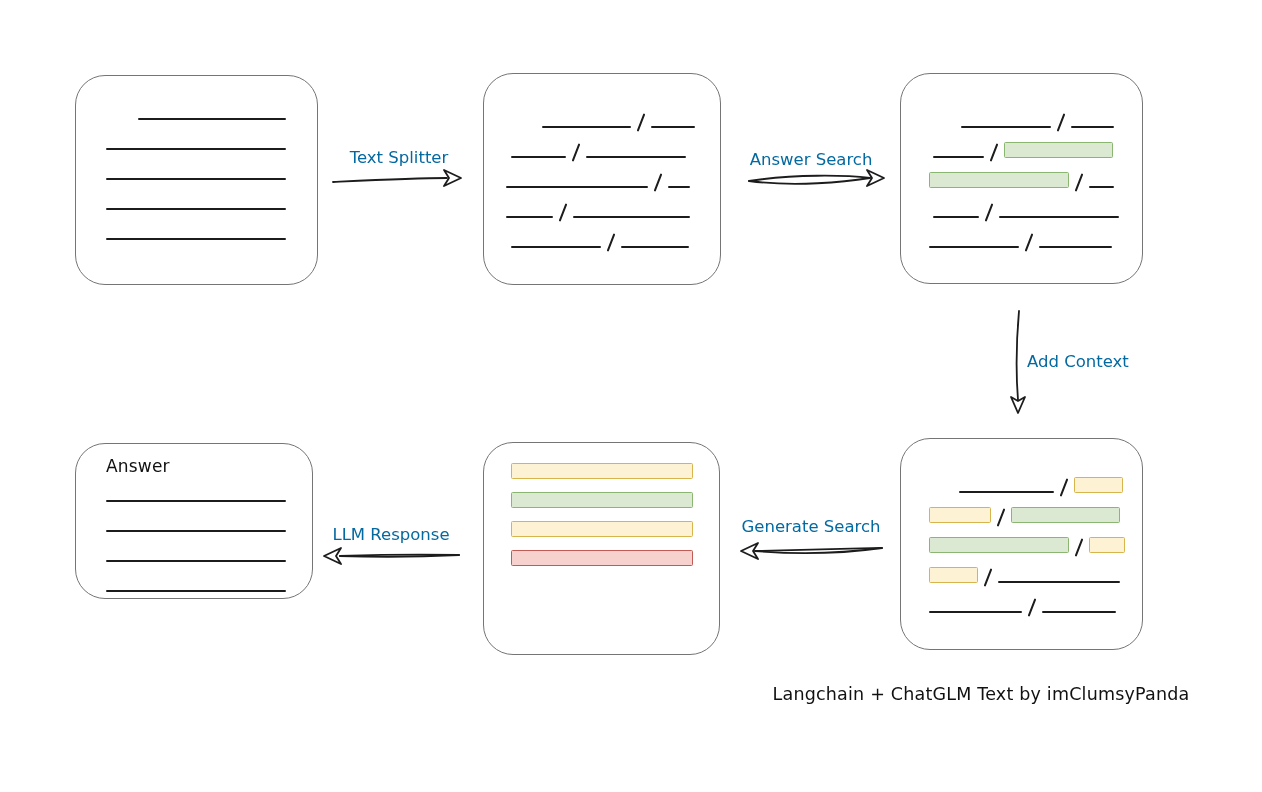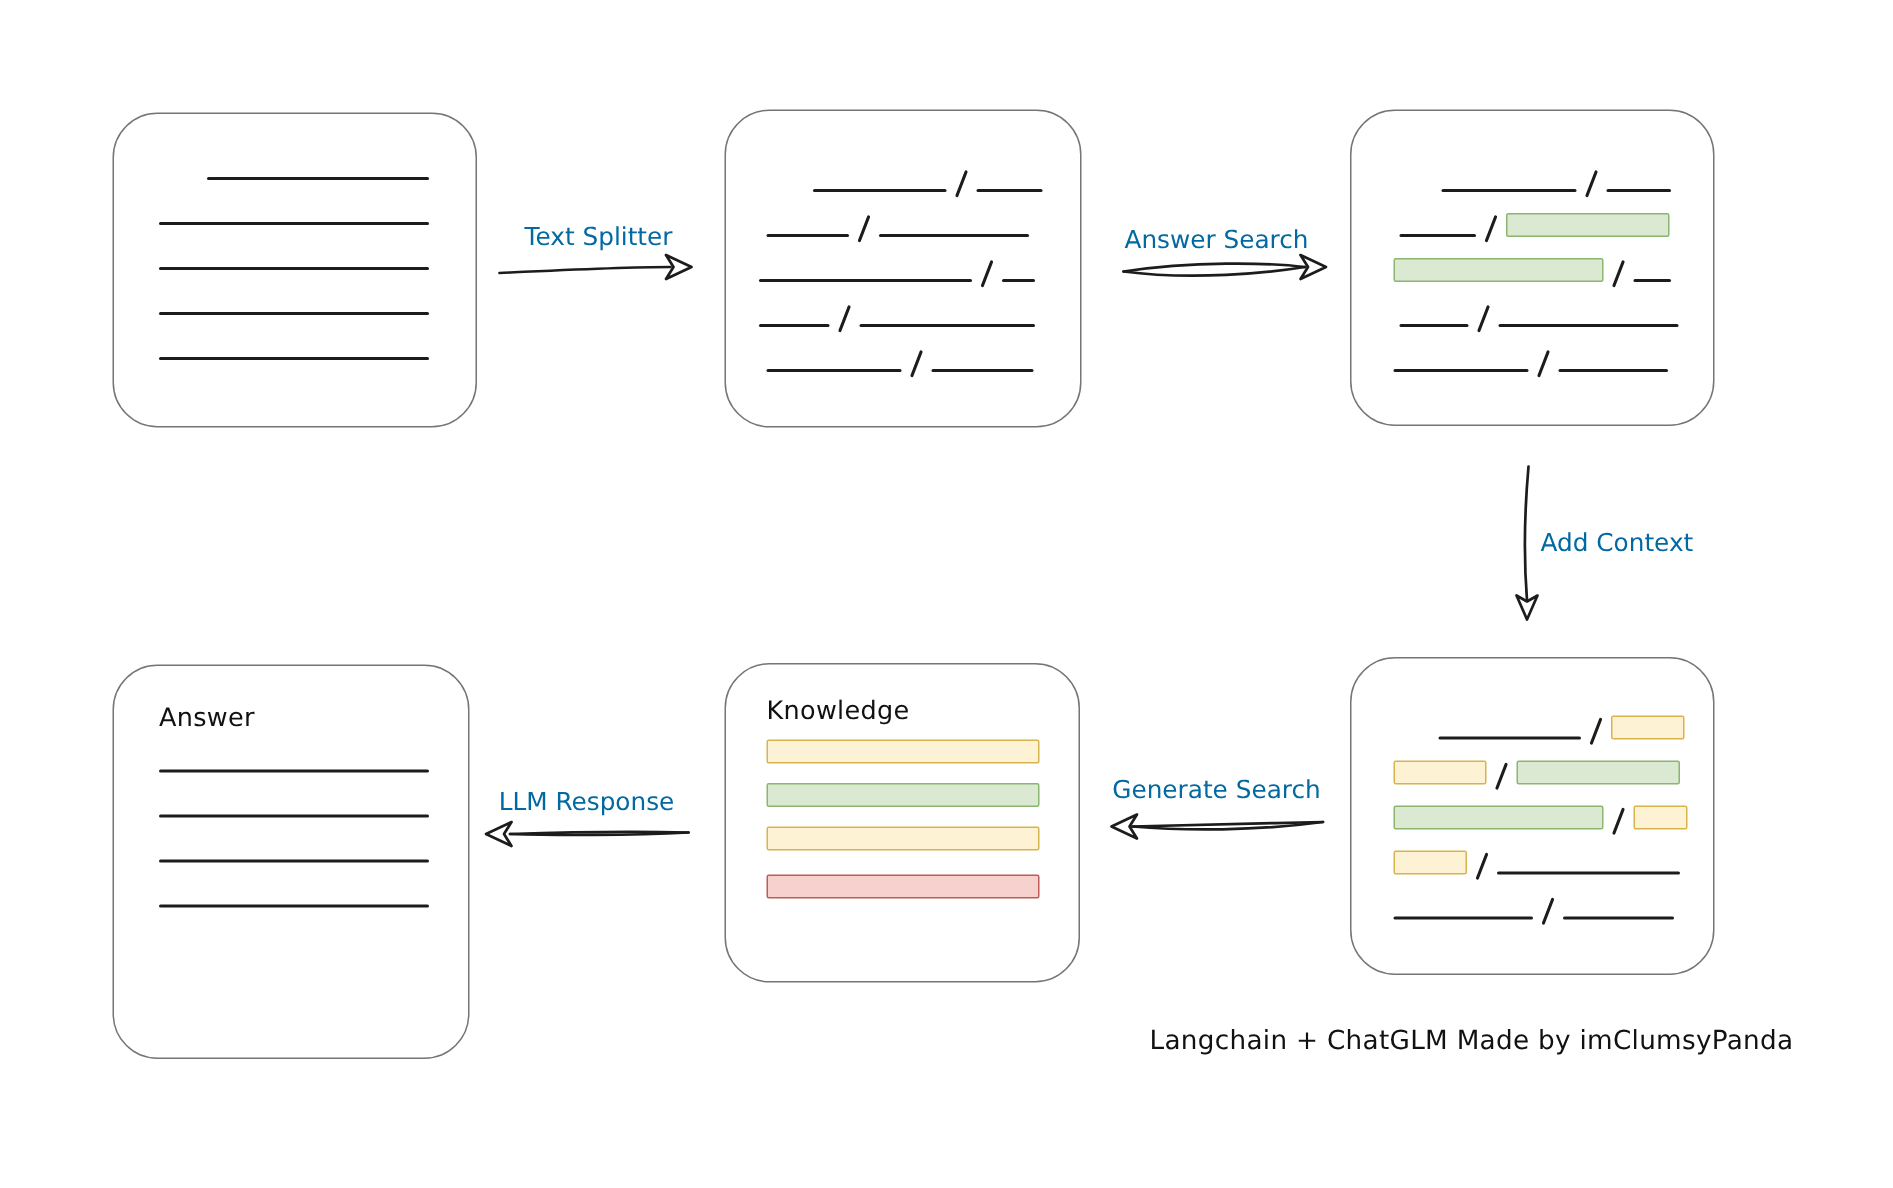--- a/index.html
+++ b/index.html
@@ -11,21 +11,21 @@
   .node{
     position:absolute;background:#ffffff;
     border:1.6px solid var(--box-border,#757575);
     border-radius:30px;box-sizing:border-box;
   }
   #node-document{left:75px;top:75px;width:243px;height:210px;padding:14px 0 0 30px;}
   #node-split{left:483px;top:73px;width:238px;height:212px;padding:24px 0 0 22px;}
   #node-matched{left:900px;top:73px;width:243px;height:211px;padding:24px 0 0 28px;}
   #node-context{left:900px;top:438px;width:243px;height:212px;padding:24px 0 0 28px;}
   #node-prompt{left:483px;top:442px;width:237px;height:213px;padding:20px 0 0 27px;}
-  #node-answer{left:75px;top:443px;width:238px;height:263px;padding:24px 0 0 30px;}
+  #node-answer{left:75px;top:443px;width:238px;height:156px;padding:11px 0 0 30px;}
 
   .seg-row{display:flex;align-items:flex-end;height:30px;}
   .seg-row.text-row{height:auto;}
   .gap{display:inline-block;height:1px;}
   .seg-line{display:inline-block;height:2px;background:var(--stroke,#1c1c1c);border-radius:2px;}
   .slash{
     display:inline-block;width:2px;height:19px;border-radius:2px;
     background:var(--stroke,#1c1c1c);
     transform:rotate(21deg);
     margin:0 9px -4px 9px;
@@ -168,23 +168,20 @@
         <span class="seg-line" style="width: 122px;"></span>
       </div>
       <div class="seg-row">
         <span class="seg-line" style="width: 93px;"></span>
         <span class="slash"></span>
         <span class="seg-line" style="width: 74px;"></span>
       </div>
     </div>
 
   <div class="node" id="node-prompt">
-      <div class="seg-row text-row">
-        <span class="box-label">Knowledge</span>
-      </div>
       <div class="seg-row">
         <span class="bar bar-yellow" style="width: 180px;"></span>
       </div>
       <div class="seg-row">
         <span class="bar bar-green" style="width: 180px;"></span>
       </div>
       <div class="seg-row">
         <span class="bar bar-yellow" style="width: 180px;"></span>
       </div>
       <div class="seg-row">
@@ -235,14 +232,14 @@
       <path d="M341,548 L324,556 L341,564 L336,556 Z"></path>
     </g>
   </svg>
 
   <div class="arrow-label" id="lbl-text-splitter">Text Splitter</div>
   <div class="arrow-label" id="lbl-vector-search">Answer Search</div>
   <div class="arrow-label" id="lbl-add-context">Add Context</div>
   <div class="arrow-label" id="lbl-generate-prompt">Generate Search</div>
   <div class="arrow-label" id="lbl-llm-response">LLM Response</div>
 
-  <div id="caption">Langchain + ChatGLM Made by imClumsyPanda</div>
+  <div id="caption">Langchain + ChatGLM Text by imClumsyPanda</div>
 </div>
 
 </body></html>

